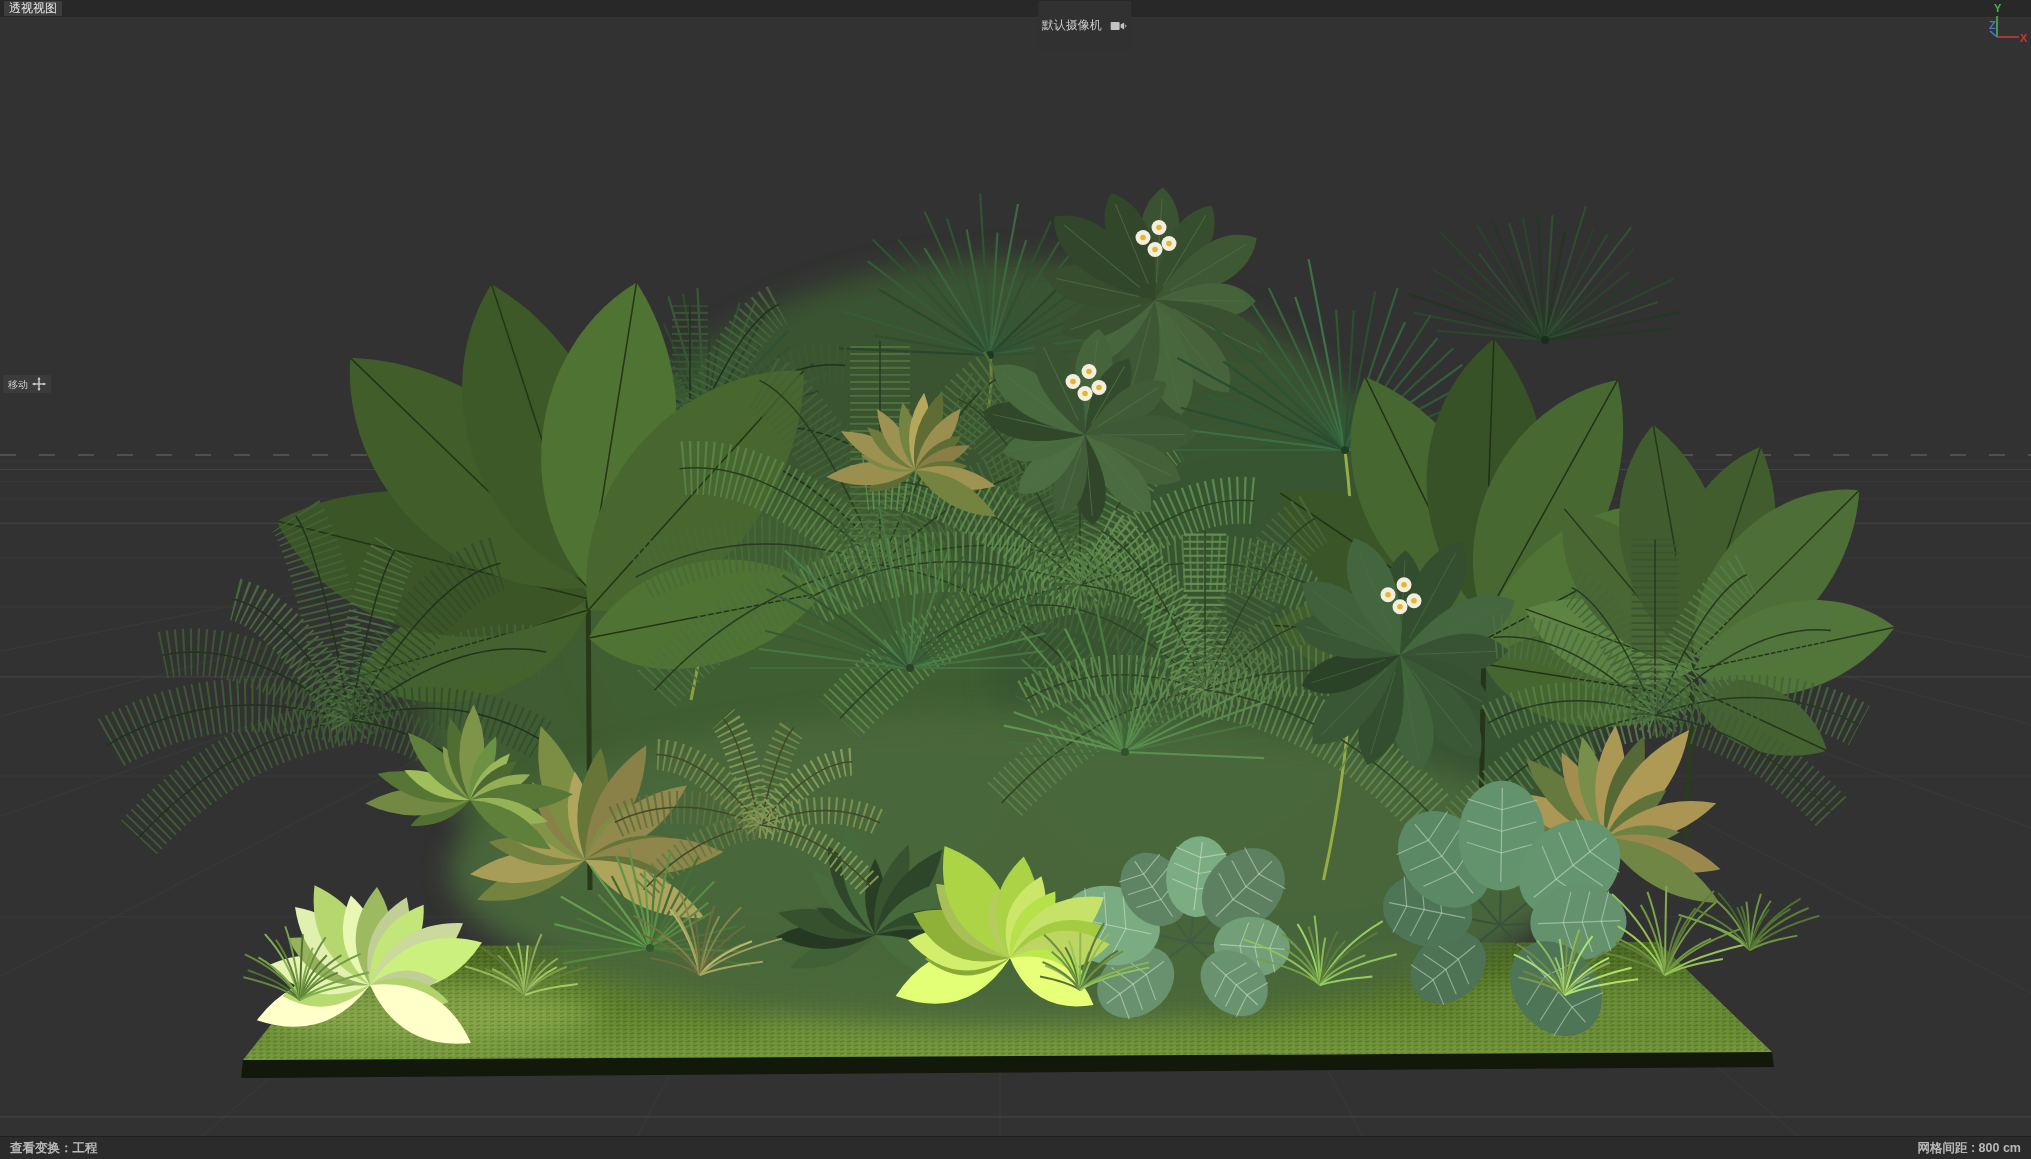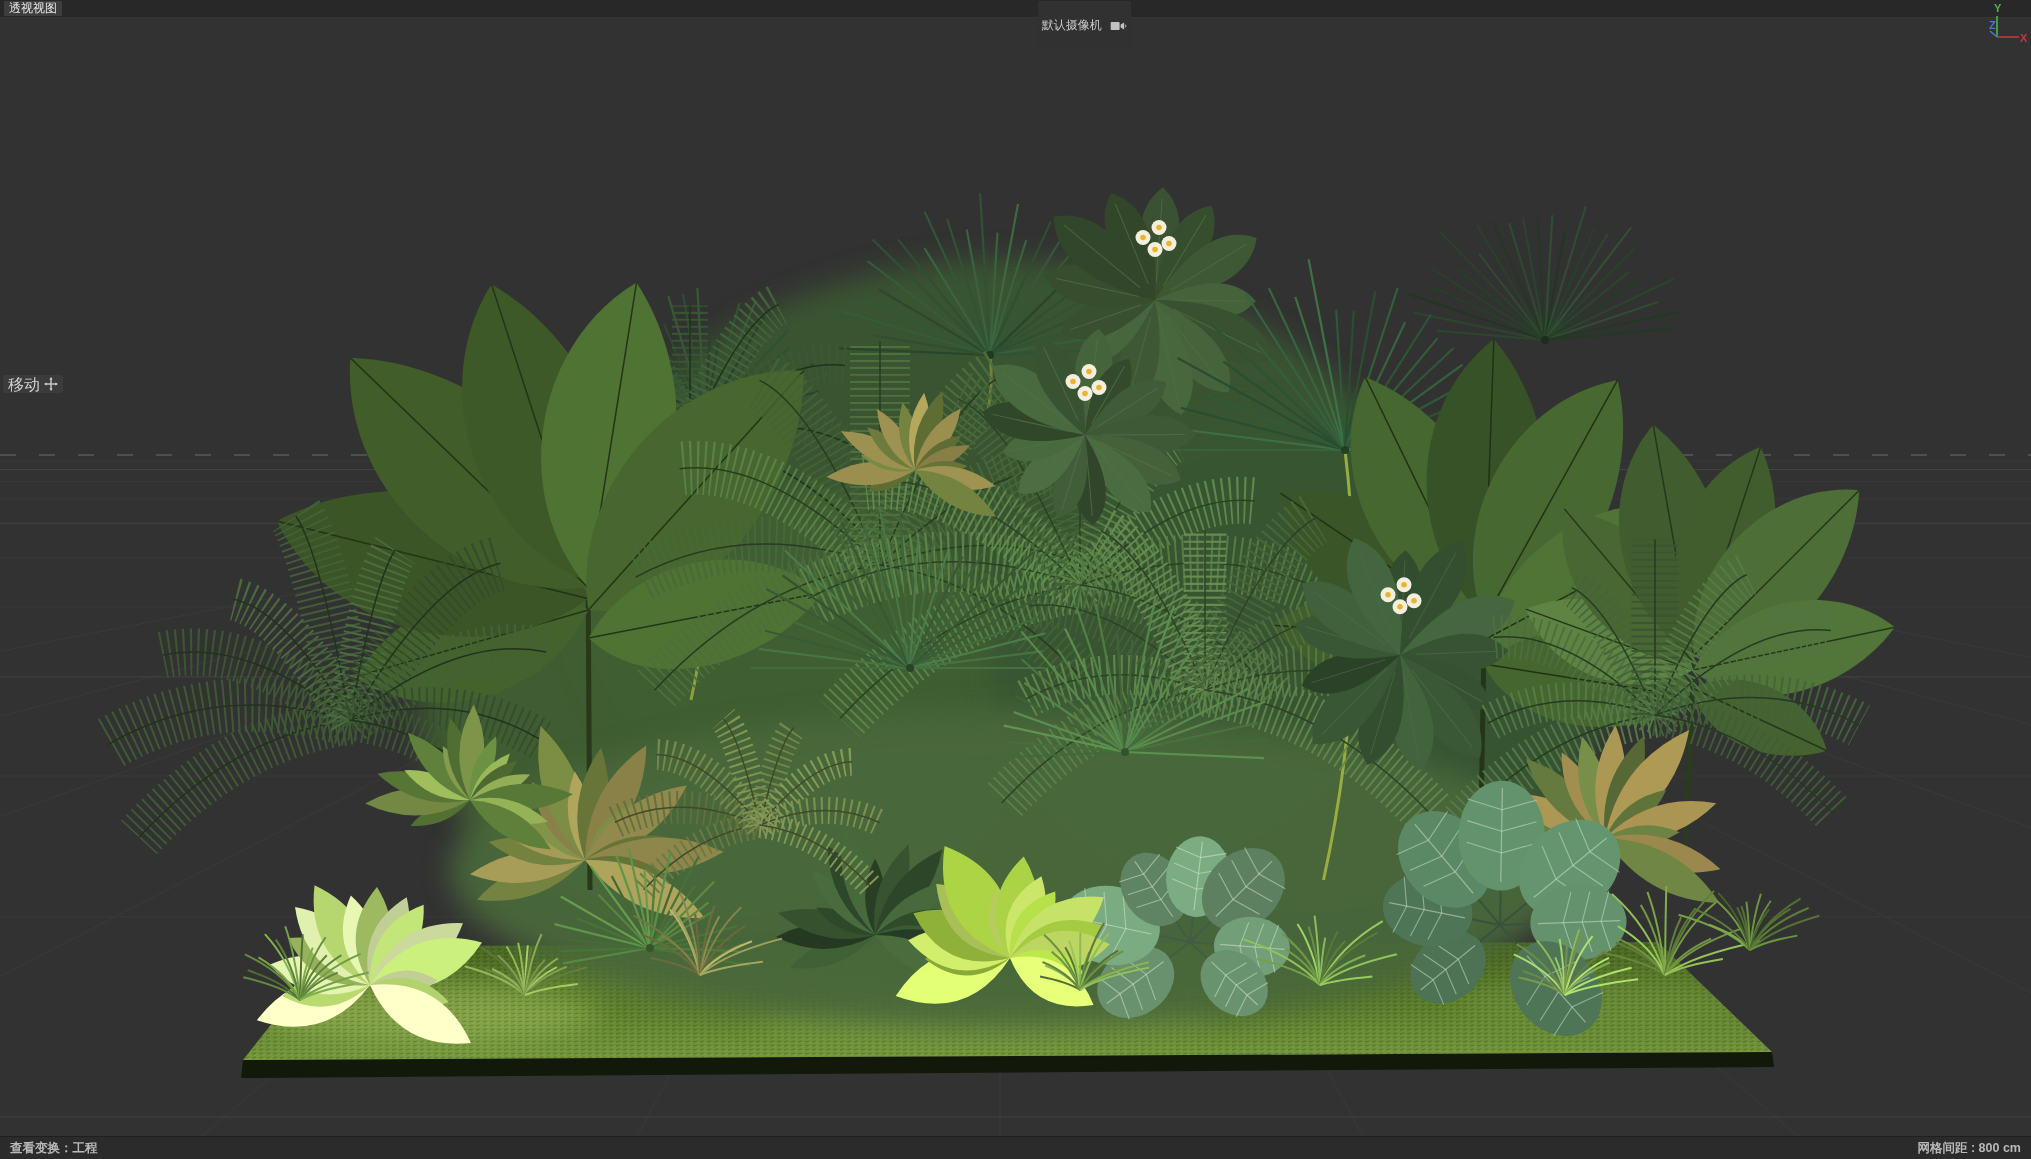--- a/index.html
+++ b/index.html
@@ -10,21 +10,21 @@
           border-bottom:1px solid #363636;z-index:5;}
   .viewlabel{position:absolute;left:4px;top:1px;padding:1px 5px;background:#3d3d3d;
              color:#e5e5e5;font-size:12px;line-height:13px;border-radius:1px;}
   .camwrap{position:absolute;left:50%;top:1px;transform:translateX(-2%);display:flex;
            align-items:center;gap:8px;padding:18px 4px;background:#313131;border-radius:1px;margin-left:24px;}
   .camwrap span{color:#c8c8c8;font-size:12px;line-height:13px;white-space:nowrap;}
   .gizmo{position:absolute;right:4px;top:1px;z-index:6;}
   .gizmo text{font-size:11px;font-weight:bold;font-family:"Liberation Sans",sans-serif;}
   .toolchip{position:absolute;left:3px;top:375px;display:flex;align-items:center;gap:4px;
             padding:2px 5px;background:#3b3b3b;border-radius:2px;z-index:5;}
-  .toolchip span{color:#d0d0d0;font-size:16px;line-height:13px;}
+  .toolchip span{color:#d0d0d0;font-size:10px;line-height:13px;}
   .statusbar{position:absolute;left:0;bottom:0;width:100%;height:23px;background:#2b2b2b;
              border-top:1px solid #1f1f1f;z-index:5;display:flex;align-items:center;
              justify-content:space-between;box-sizing:border-box;padding:0 10px;}
   .statusbar span{color:#b8b8b8;font-size:12.5px;white-space:nowrap;font-weight:bold;}
 </style>
 </head>
 <body>
 
 <div id="app">
 

